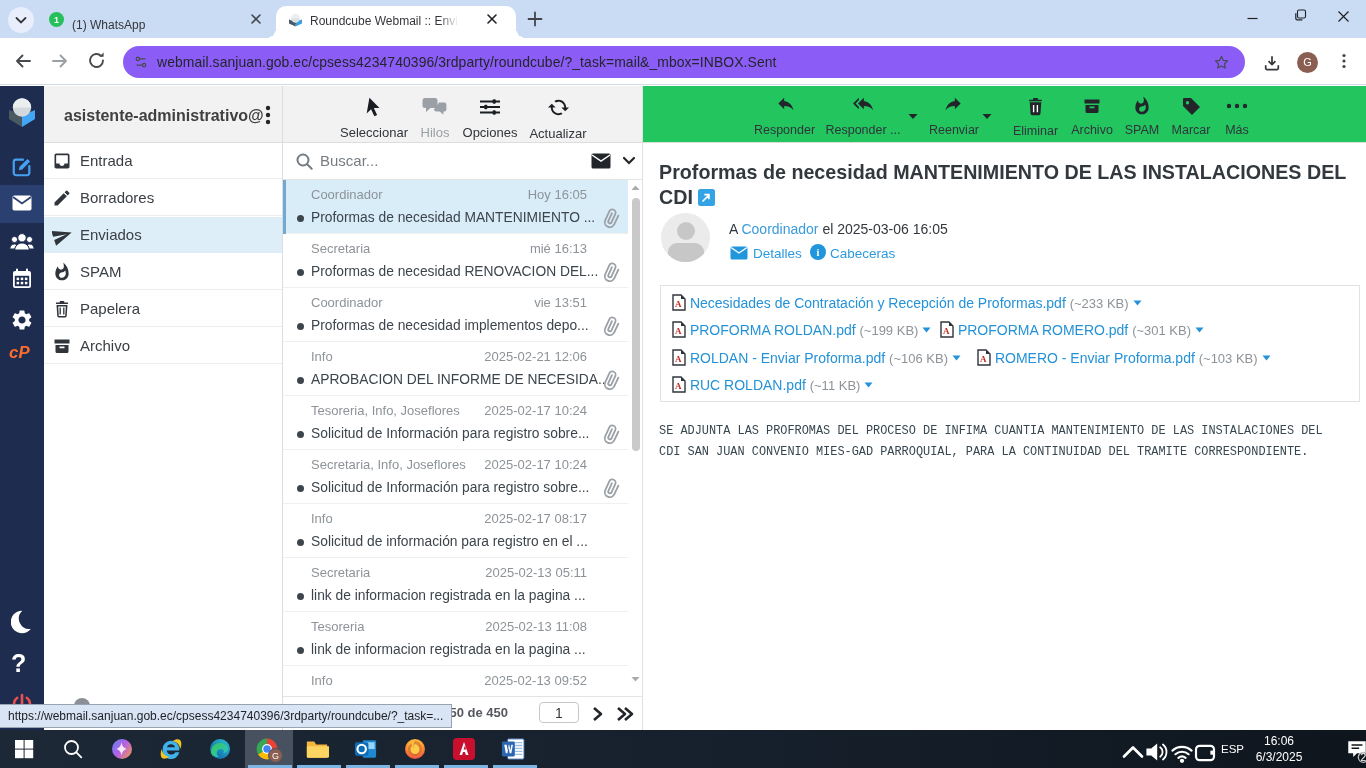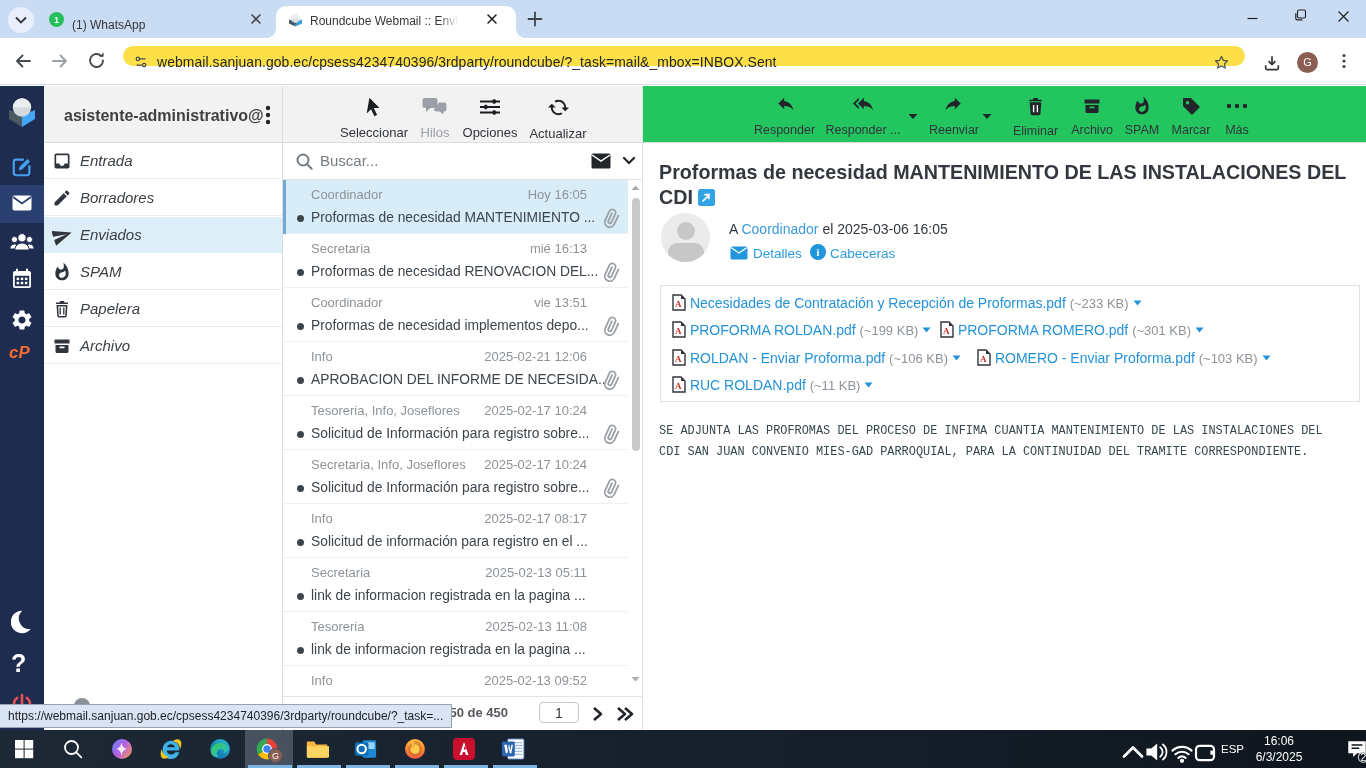--- a/index.html
+++ b/index.html
@@ -12,33 +12,33 @@
 #tab1 { position:absolute; left:34px; top:0; width:238px; height:38px; }
 #tab1 .ttl { position:absolute; left:38px; top:18px; font-size:12px; color:#35363a; }
 #tab1 .x { position:absolute; left:215px; top:12px; }
 #tab2 { position:absolute; left:276px; top:6px; width:240px; height:32px; background:#fff; border-radius:10px 10px 0 0; }
 #tab2 .ttl { position:absolute; left:34px; top:8px; width:150px; font-size:12px; color:#35363a; white-space:nowrap; overflow:hidden;
   -webkit-mask-image:linear-gradient(90deg,#000 86%,transparent 99%); }
 #tab2 .x { position:absolute; left:209px; top:6px; }
 .curve { position:absolute; bottom:0; width:10px; height:10px; background:radial-gradient(circle at 0 0, transparent 10px, #fff 10px); }
 #newtab { position:absolute; left:524px; top:8px; width:22px; height:22px; }
 #navbar { position:absolute; left:0; top:38px; width:1366px; height:47px; background:#fff; border-bottom:1px solid #d5dbe4; }
-#pill { position:absolute; left:123px; top:8px; width:1122px; height:20px; border-radius:16px; background:#fde047; }
+#pill { position:absolute; left:123px; top:8px; width:1122px; height:32px; border-radius:16px; background:#8b5cf6; }
 #pill .url { position:absolute; left:34px; top:8px; font-size:13.9px; color:#23262b; letter-spacing:0.1px; }
 #winbtns { position:absolute; right:0; top:0; height:38px; }
 
 
 #app { position:absolute; left:0; top:86px; width:1366px; height:644px; background:#fff; }
 #rail { position:absolute; left:0; top:0; width:44px; height:644px; background:#1e2c50; }
 #rail .act { position:absolute; left:0; top:99px; width:44px; height:38px; background:#2a4070; }
 #folders { position:absolute; left:44px; top:0; width:239px; height:644px; background:#fff; border-right:1px solid #ddd; }
 #fhead { position:absolute; left:0; top:0; width:238px; height:57px; background:#f2f2f2; border-bottom:1px solid #ddd; }
 #fhead .em { position:absolute; left:20px; top:21px; width:200px; font-size:16px; font-weight:bold; color:#404040; white-space:nowrap; overflow:hidden; }
 .frow { position:absolute; left:0; width:238px; height:36px; border-bottom:1px solid #ececec; }
-.frow .lbl { position:absolute; left:36px; top:9px; font-size:15px; color:#3b4046;font-style:italic; }
+.frow .lbl { position:absolute; left:36px; top:9px; font-size:15px; color:#3b4046; }
 .frow svg { position:absolute; left:8px; top:8px; }
 #list { position:absolute; left:283px; top:0; width:359px; height:644px; background:#fff; }
 #ltoolbar { position:absolute; left:0; top:0; width:359px; height:57px; background:#f2f2f2; border-bottom:1px solid #ddd; }
 #search { position:absolute; left:0; top:57px; width:359px; height:37px; background:#fff; border-bottom:1px solid #e4e4e4; }
 .lrow { position:absolute; left:0; width:352px; height:54px; border-bottom:1px solid #efefef; background:#fff; }
 .lrow .snd { position:absolute; left:28px; top:7px; font-size:13px; color:#8d9398; }
 .lrow .dat { position:absolute; right:48px; top:7px; font-size:13px; color:#8d9398; }
 .lrow .sub { position:absolute; left:28px; top:30px; width:296px; font-size:13.8px; color:#3d454c; white-space:nowrap; overflow:hidden; }
 .lrow .dot { position:absolute; left:14px; top:35px; width:7px; height:7px; border-radius:50%; background:#3d454c; }
 .lrow.sel { background:#d9edf9; }

